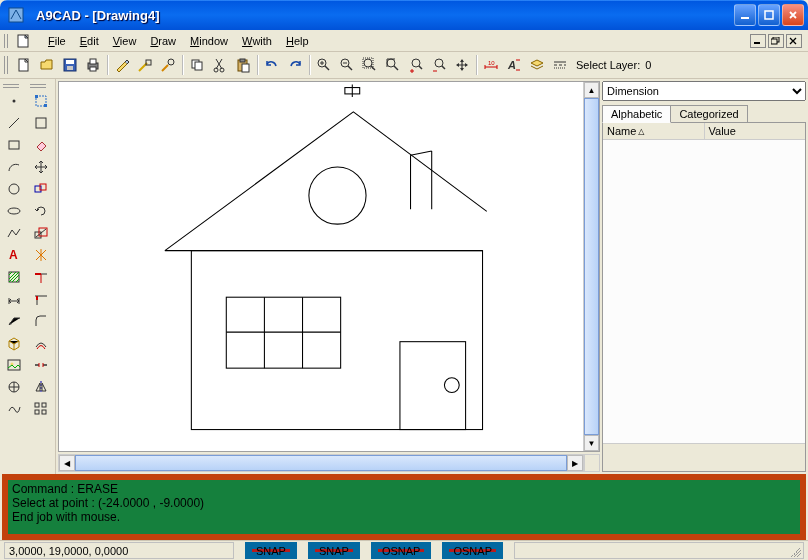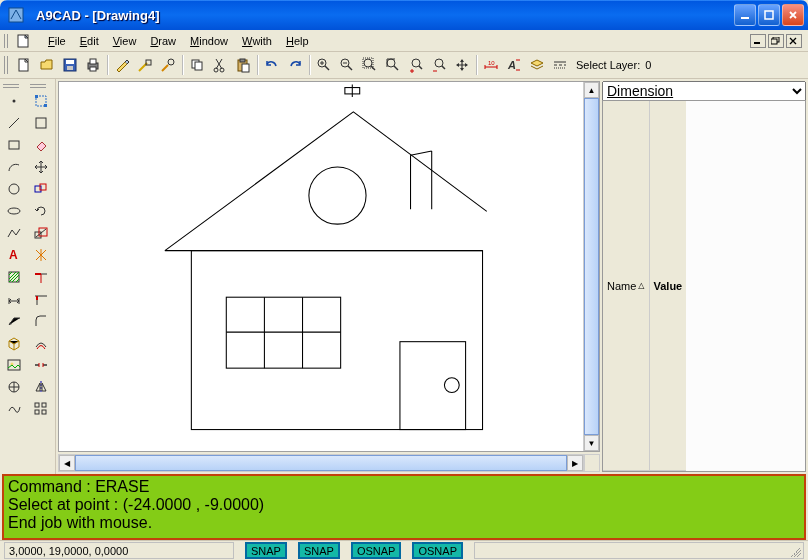--- a/index.html
+++ b/index.html
@@ -106,39 +106,39 @@
   .canvas-scroll .vscroll .arrbot { position:absolute; bottom:0; left:0; right:0;}
   .hscroll-row { height: 18px; display:flex; align-items:stretch; margin: 0 2px 2px 2px; }
   .hscroll-row .hs { flex:1; position:relative; background:#e8e8e8; border:1px solid #ccc;}
   .hscroll-row .hs .arrL, .hscroll-row .hs .arrR { position:absolute; width:16px; top:0; bottom:0; background:#f0f0f0; border:1px solid #bbb; display:flex; align-items:center; justify-content:center; font-size:8px;}
   .hscroll-row .hs .arrL { left:0;} .hscroll-row .hs .arrR { right:0;}
   .hscroll-row .hs .thumb { position:absolute; left:16px; right:16px; top:0; bottom:0; background:linear-gradient(to bottom,#d9e7fc,#b8d2f7); border:1px solid #7a9cd6;}
   .hscroll-row .corner { width:16px; border:1px solid #ccc; background:#ece9d8;}
   
   .rightpanel { width: 206px; display:flex; flex-direction:column; padding:2px 2px 2px 0;}
   .rightpanel .dd { height:20px; display:flex; }
-  .rightpanel .dd select { flex:1; font-size:14px; font-family:inherit;text-decoration:underline; }
+  .rightpanel .dd select { flex:1; font-size:11px; font-family:inherit; }
   .rightpanel .tabs { margin-top:4px; display:flex; }
   .rightpanel .tab { padding:2px 8px; border:1px solid #999; background:#ece9d8; font-size:11px; margin-right:-1px; position:relative; }
   .rightpanel .tab.active { background:#fcfcfc; border-bottom-color:#fcfcfc; z-index:2; }
-  .rightpanel .grid { border:1px solid #999; background:#fcfcfc; flex:1; margin-top:-1px; display:flex; flex-direction:row; }
+  .rightpanel .grid { border:1px solid #999; background:#fcfcfc; flex:1; margin-top:-1px; display:flex; flex-direction:column; }
   .rightpanel .ghdr { display:flex; border-bottom:1px solid #ccc; background:#ece9d8; }
   .rightpanel .gcol { flex:1; padding:2px 4px; font-size:11px; border-right:1px solid #ccc; display:flex; align-items:center; gap:2px;}
-  .rightpanel .gcol:last-child { border-right:none;font-weight:bold; }
+  .rightpanel .gcol:last-child { border-right:none; }
   .rightpanel .gbody { flex:1; }
   .rightpanel .gfoot { height:28px; border-top:1px solid #ccc; background:#ece9d8;}
   .rightpanel .sorticon { font-size:8px;}
   
   .cmdarea { height:66px; margin:0 2px; display:flex; flex-direction:column; }
-  .cmdarea .cbox { flex:1; background:#84cc16; border:2px solid #c2410c; padding:2px 4px; font-size:16px; white-space:pre-line; overflow:hidden;}
+  .cmdarea .cbox { flex:1; background:#15803d; border:6px solid #c2410c; padding:2px 4px; font-size:12px; white-space:pre-line; overflow:hidden;}
   .cmdarea .prompt { height:16px; background:#fff; border:1px solid #a0a0a0; border-top:none; padding:0 4px; font-size:11px; display:flex; align-items:center;}
   
   .statusbar { height:20px; background:#ece9d8; border-top:1px solid #ccc5b4; display:flex; align-items:center; padding:0 4px; font-size:11px; gap:12px;}
   .statusbar .coord { width:230px; padding:0 4px; border:1px solid #c0c0c0; height:17px; display:flex; align-items:center; background:#ece9d8;}
-  .statusbar .sb { border:2px solid #0369a1; padding:0 4px; height:17px; display:flex; align-items:center; background:#14b8a6; margin-left:-1px;}
+  .statusbar .sb { border:7px solid #0369a1; padding:0 4px; height:17px; display:flex; align-items:center; background:#b91c1c; margin-left:-1px;}
   .statusbar .sbfill { flex:1; border:1px solid #c0c0c0; height:17px; margin-left:-1px; position:relative;}
   .statusbar .sbfill::after { content:''; position:absolute; right:2px; bottom:1px; width:10px; height:10px; background: linear-gradient(135deg, transparent 50%, #999 50%, #999 55%, transparent 55%, transparent 65%, #999 65%, #999 70%, transparent 70%, transparent 80%, #999 80%, #999 85%, transparent 85%); }
   svg { display:block; }
 </style>
 </head>
 <body>
 
 <div class="titlebar">
   <span class="appicon">
     <svg width="16" height="16">
@@ -594,20 +594,24 @@
       <div class="corner"></div>
     </div>
   </div>
 
   <div class="rightpanel">
     <div class="dd">
       <select>
         <option>Dimension</option>
       </select>
     </div>
+    <div class="tabs">
+      <div class="tab active">Alphabetic</div>
+      <div class="tab">Categorized</div>
+    </div>
     <div class="grid">
       <div class="ghdr">
         <div class="gcol">
             <span>Name</span>
             <span class="sorticon">△</span>
           </div>
         <div class="gcol">
             <span>Value</span>
           </div>
       </div>

